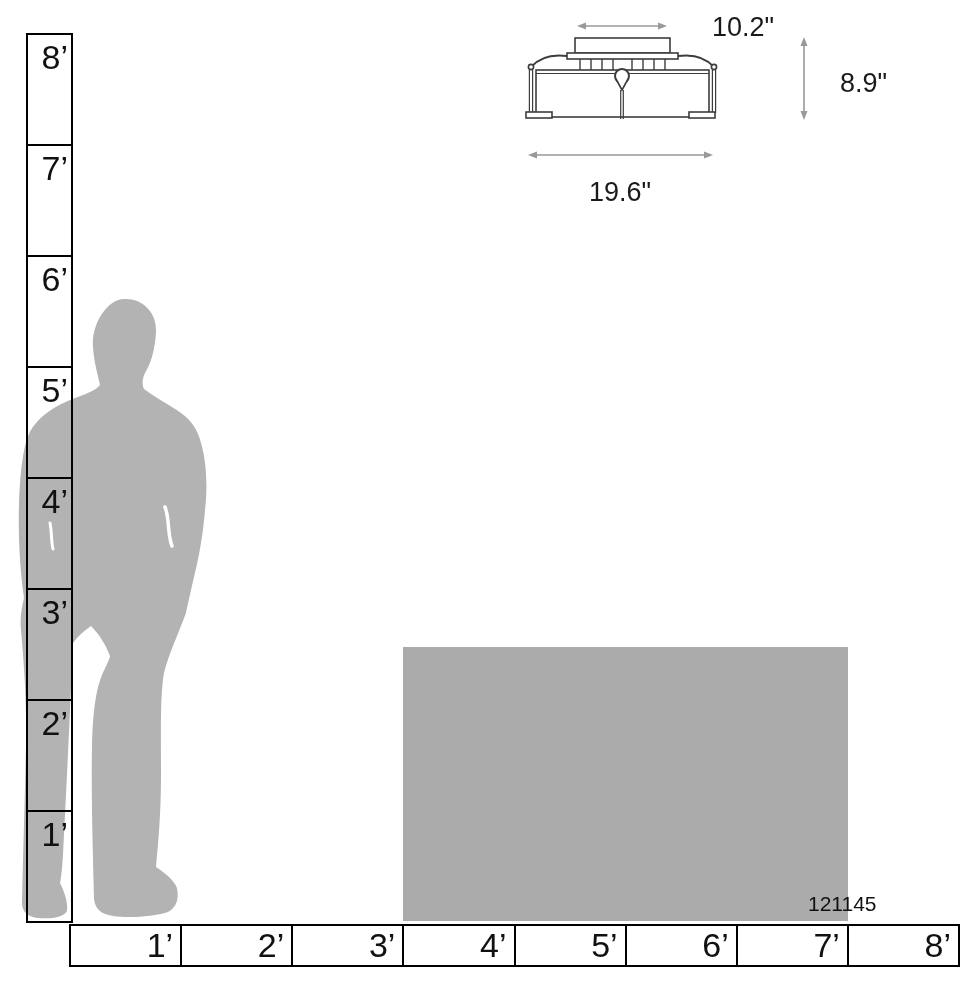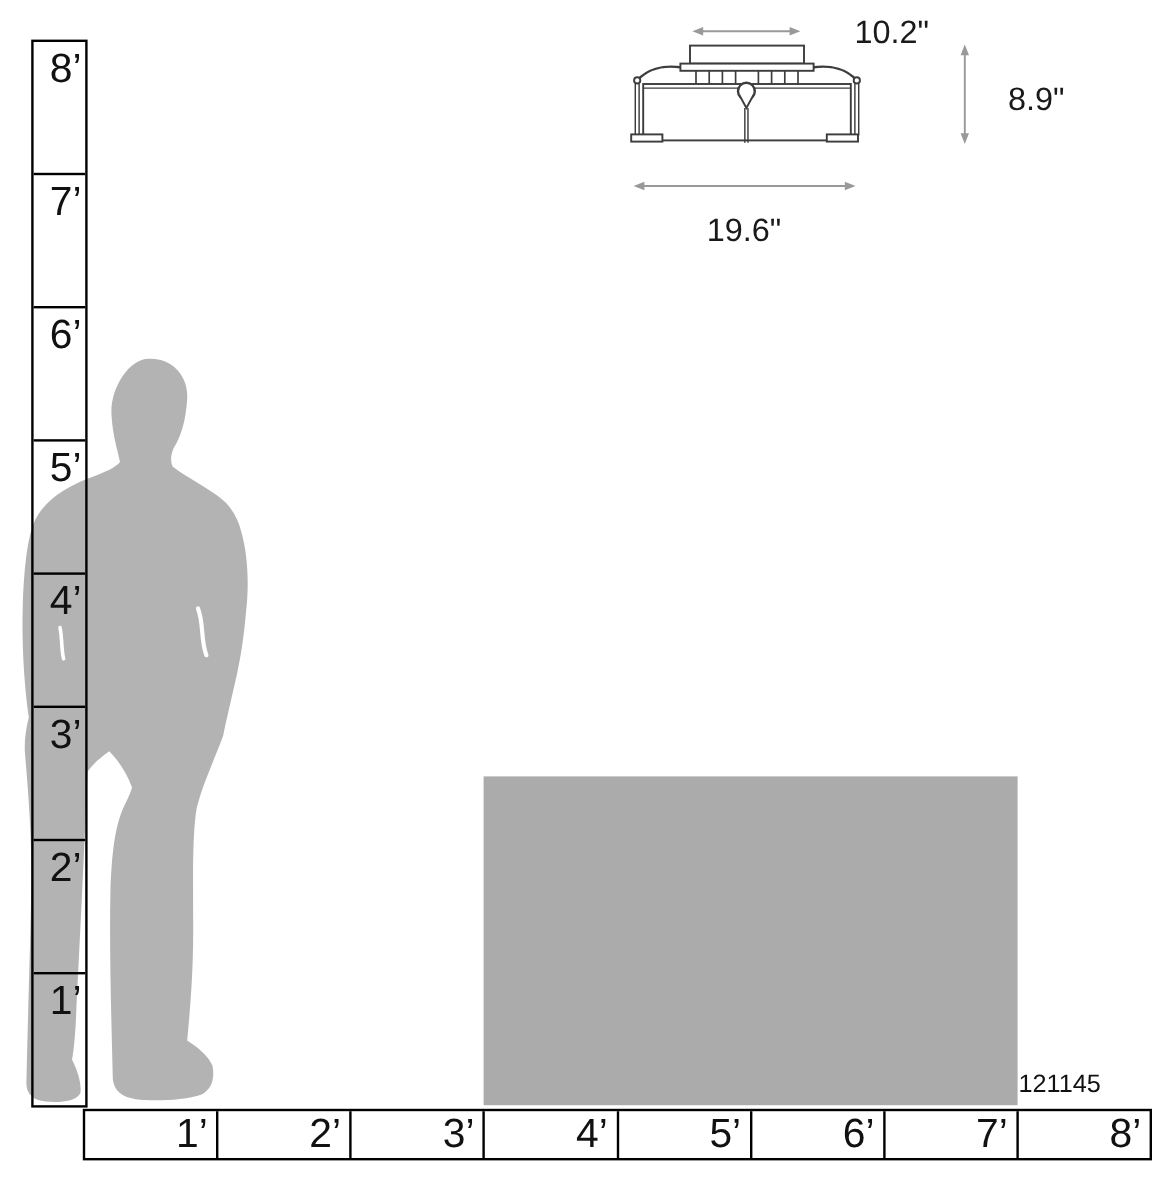--- a/index.html
+++ b/index.html
@@ -17,21 +17,21 @@
   .h-ruler{position:absolute;left:69px;top:924px;width:891px;height:43px;
            border:2px solid #000;box-sizing:border-box;display:flex;z-index:3;}
   .h-cell{flex:1;border-right:2px solid #000;box-sizing:border-box;
           font-size:34px;line-height:38px;color:#111;text-align:right;padding-right:7px;}
   .h-cell:last-child{border-right:none;}
 
   .table-rect{position:absolute;left:403px;top:647px;width:445px;height:274px;
               background:#ababab;z-index:1;}
   .person-svg{position:absolute;left:10px;top:295px;z-index:1;}
   .fixture-svg{position:absolute;left:500px;top:5px;z-index:2;}
-  .item-number{position:absolute;left:808px;top:892px;width:150px;text-align:center;
+  .item-number{position:absolute;left:808px;top:892px;width:150px;text-align:left;
                font-size:21px;color:#111;z-index:3;}
 
   .dim-text{font-family:"Liberation Sans", sans-serif;font-size:27px;fill:#1a1a1a;}
   .fx{stroke:#3d3d3d;fill:none;}
   .fxw{stroke:#3d3d3d;fill:#ffffff;}
   .dim{stroke:#999999;stroke-width:1.6;fill:none;}
   .dimhead{fill:#999999;stroke:none;}
 </style>
 </head>
 <body>

